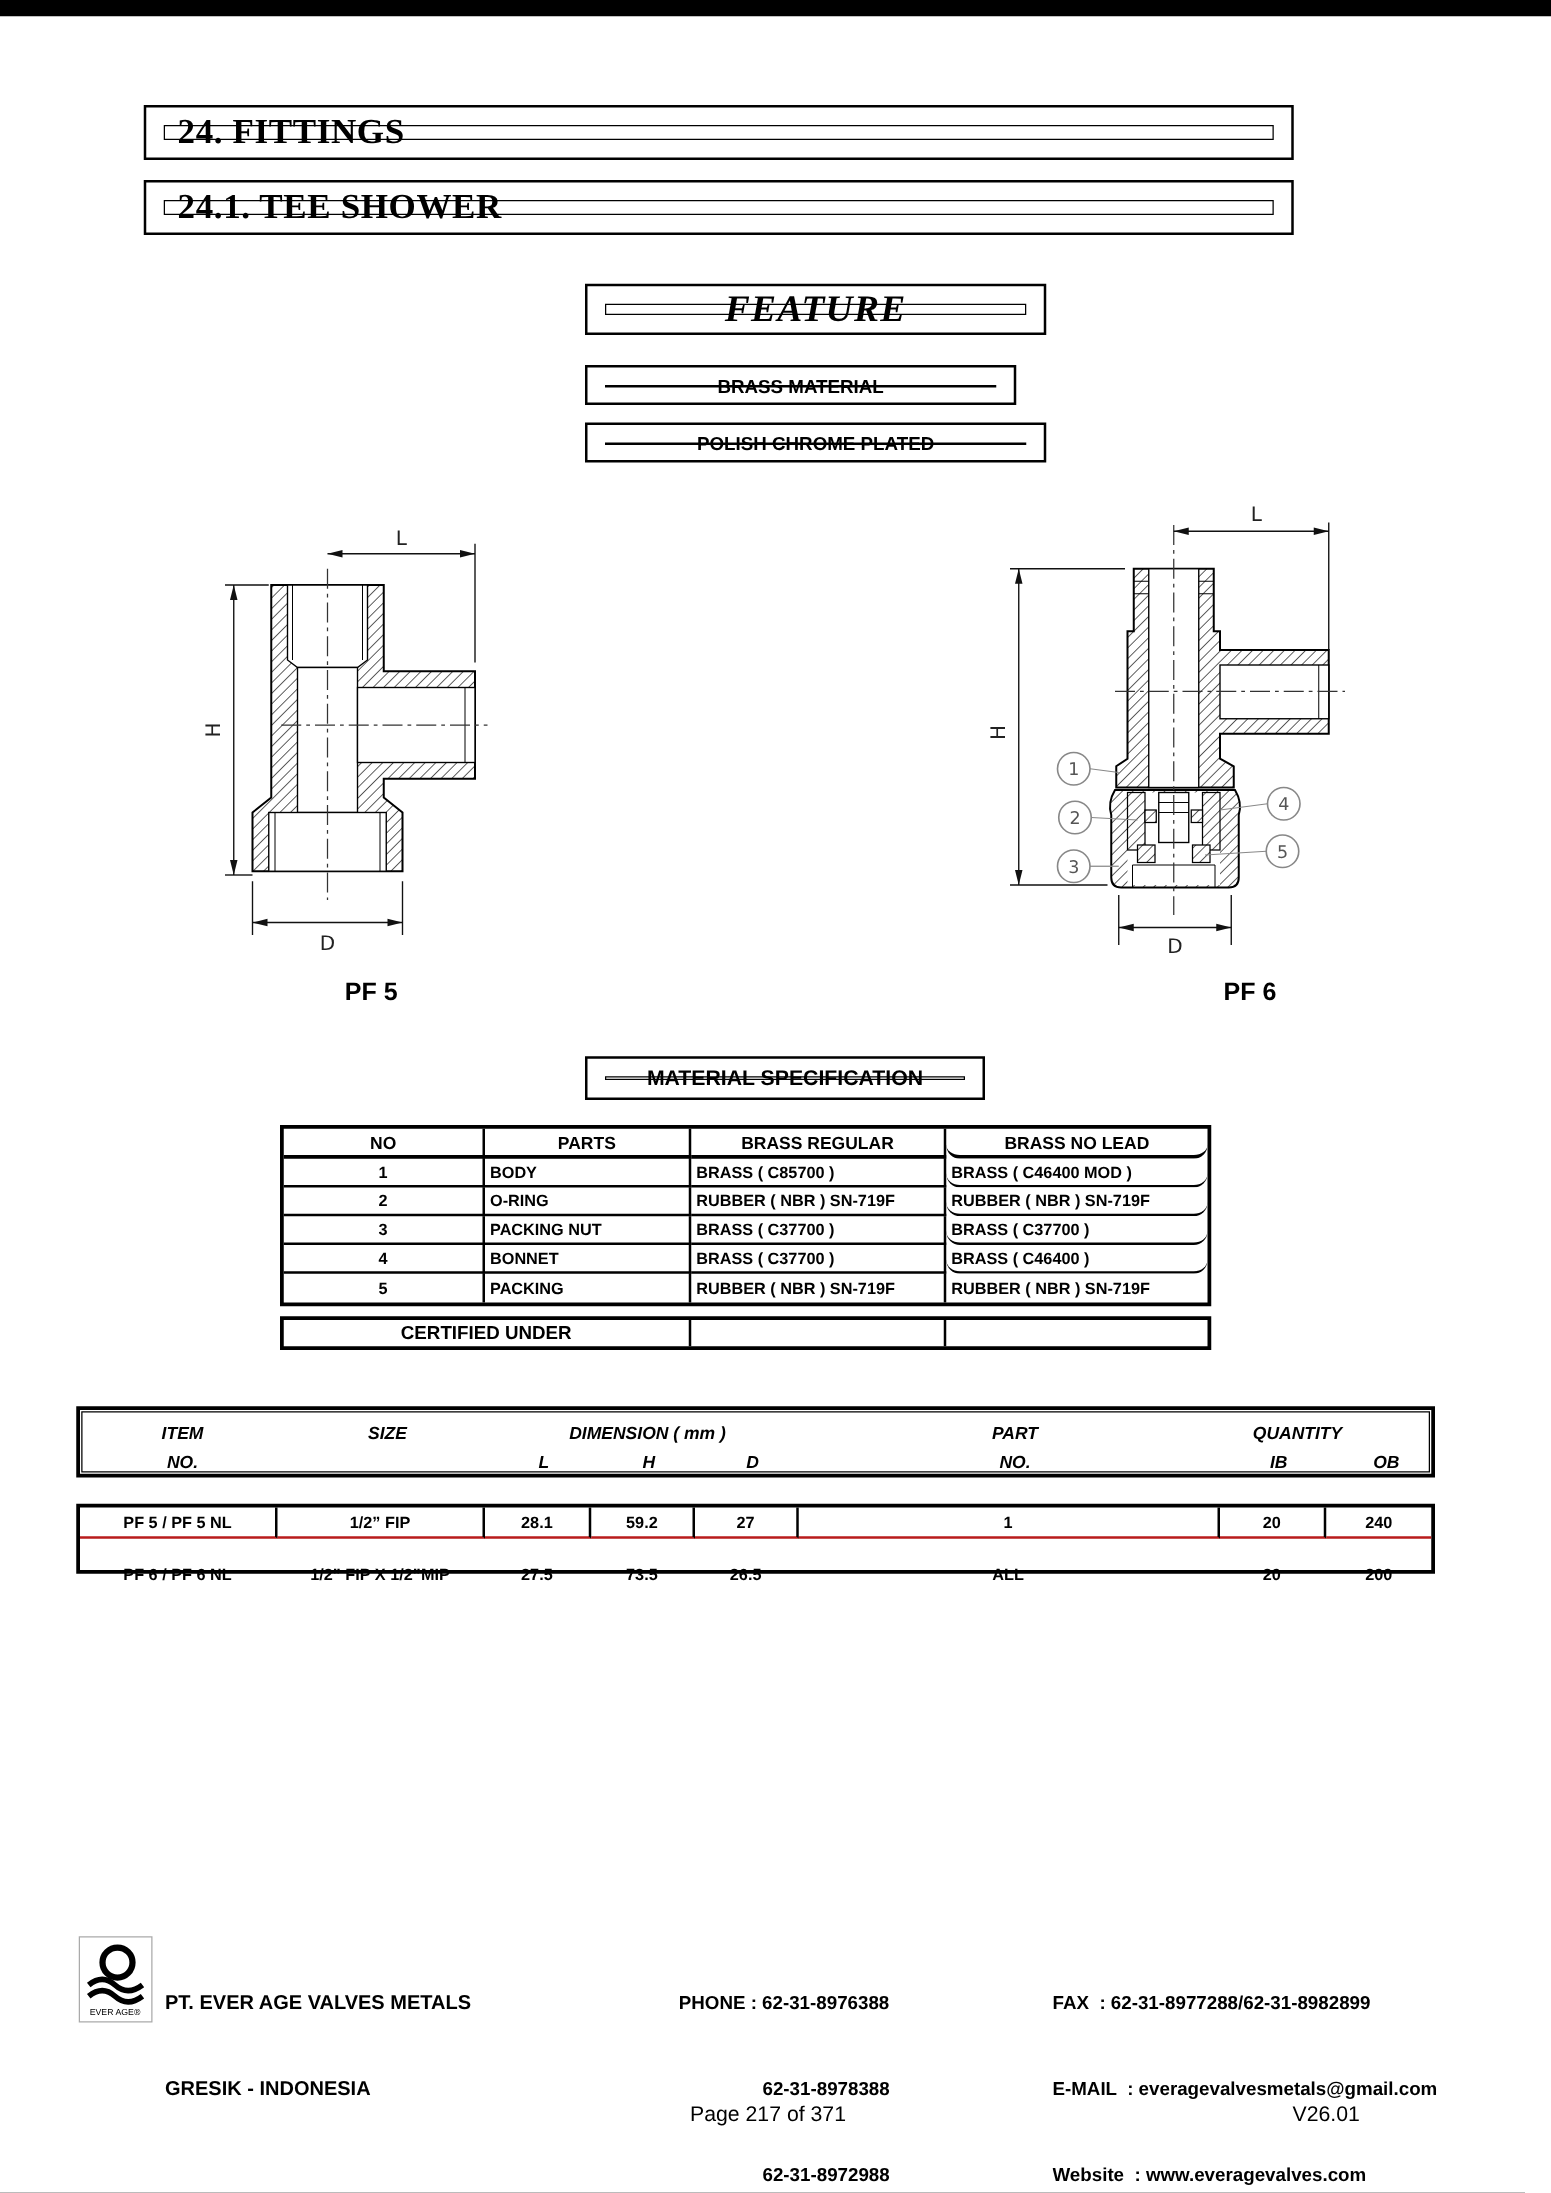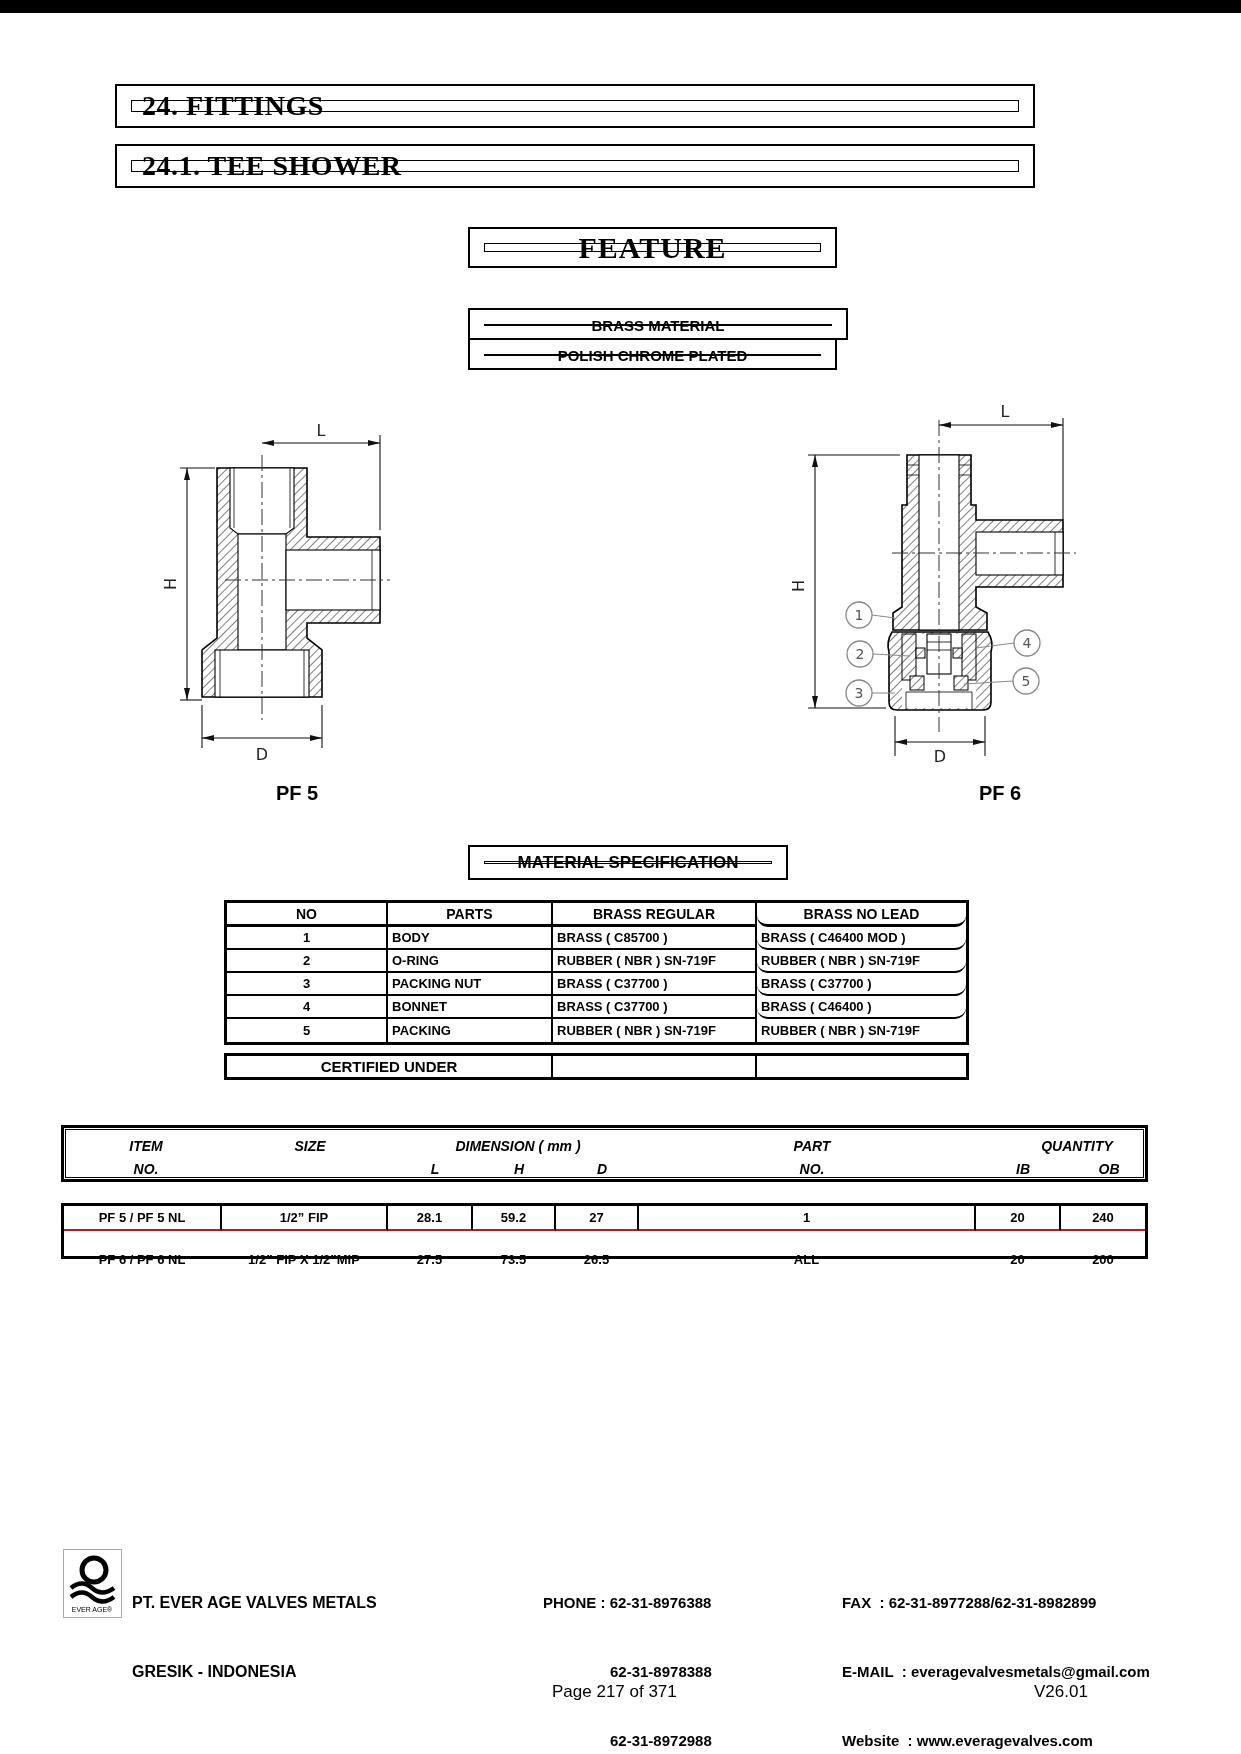--- a/index.html
+++ b/index.html
@@ -9,27 +9,27 @@
 
   
   #top-bar{left:0;top:0;width:1241px;height:13px;background:#000;}
 
   
   .dbox{border:2px solid #000;padding:14px;}
   .dbox-in{border:1.5px solid #000;width:100%;height:100%;box-sizing:border-box;
            display:flex;align-items:center;}
   .serif-head .dbox-in{font-family:"Liberation Serif",serif;font-weight:bold;font-size:28px;
            padding-left:10px;letter-spacing:.5px;}
-  .center .dbox-in{justify-content:center;padding-left:0;}
+  .center .dbox-in{justify-content:center;padding-left:0;font-style:italic;}
 
   #sec-box{left:115px;top:84px;width:920px;height:44px;}
   #sub-box{left:115px;top:144px;width:920px;height:44px;}
   #feature-box{left:468px;top:227px;width:369px;height:41px;}
   #feature-box .dbox-in{font-size:30px;letter-spacing:1px;}
-  #brass-box{left:468px;top:308px;width:380px;height:28px;}
+  #brass-box{left:468px;top:292px;width:345px;height:28px;}
   #polish-box{left:468px;top:338px;width:369px;height:30px;}
   .feat-item .dbox-in{font-weight:bold;font-size:15px;justify-content:center;}
   #matspec-box{left:468px;top:845px;width:320px;height:35px;}
   #matspec-box .dbox-in{font-weight:bold;font-size:17px;justify-content:center;}
 
   
   svg.draw{position:absolute;}
   .thin{stroke:#000;stroke-width:.8;}
   .cl{stroke:#333;stroke-width:1;stroke-dasharray:16 4 3 4;}
   .dim{stroke:#111;stroke-width:1.1;}
@@ -269,21 +269,21 @@
     <div></div>
     <div></div>
   </div>
 
   <div id="size-head" class="abs">
     <div class="inner">
       <span style="left:20px;top:8px;width:120px">ITEM</span>
       <span style="left:184px;top:8px;width:120px">SIZE</span>
       <span style="left:372px;top:8px;width:160px">DIMENSION ( mm )</span>
       <span style="left:686px;top:8px;width:120px">PART</span>
-      <span style="left:951px;top:8px;width:120px">QUANTITY</span>
+      <span style="left:912px;top:8px;width:120px">QUANTITY</span>
       <span style="left:20px;top:31px;width:120px">NO.</span>
       <span style="left:339px;top:31px;width:60px">L</span>
       <span style="left:423px;top:31px;width:60px">H</span>
       <span style="left:506px;top:31px;width:60px">D</span>
       <span style="left:686px;top:31px;width:120px">NO.</span>
       <span style="left:927px;top:31px;width:60px">IB</span>
       <span style="left:1013px;top:31px;width:60px">OB</span>
     </div>
   </div>
 

